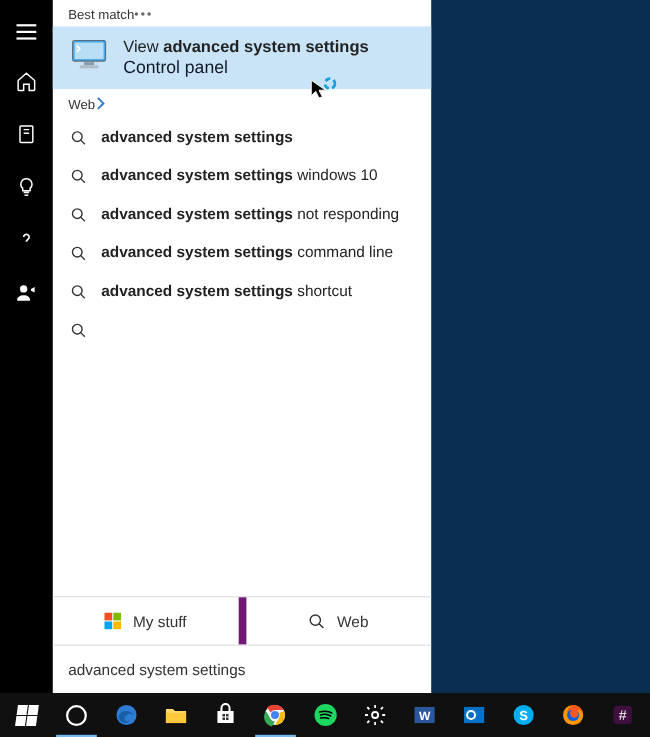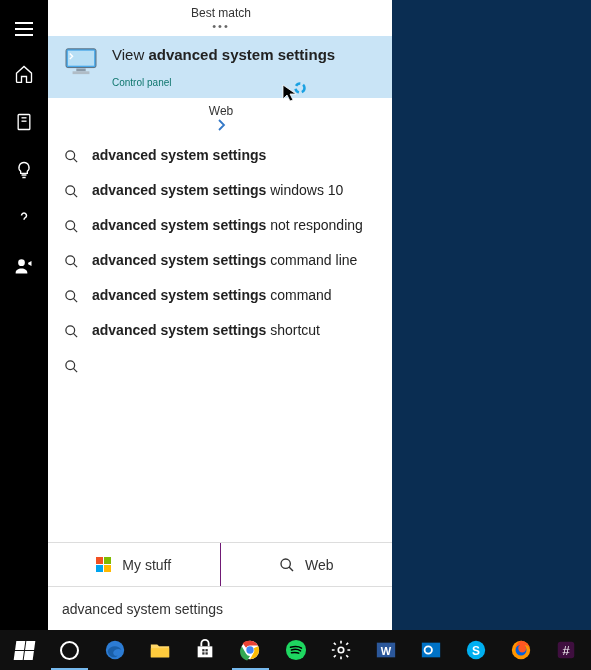--- a/index.html
+++ b/index.html
@@ -17,55 +17,55 @@
     .hamburger { height: 42px; }
     .hamburger .lines { width: 18px; display: flex; flex-direction: column; gap: 4px; }
     .hamburger .lines span { height: 2px; background: #fff; }
     
     .search-pane {
       position: absolute; left: 48px; top: 0; width: 344px; height: 630px;
       background: #fff; display: flex; flex-direction: column;
     }
     
     .section-header {
-      display: flex; align-items: center; justify-content: space-between;
-      padding: 6px 12px 4px 14px; font-size: 12px; color: #333; flex-direction: column;
+      display: flex; align-items: center; 
+      padding: 6px 12px 4px 14px; font-size: 12px; color: #333;
     }
     .section-header .more { color: #666; letter-spacing: 2px; font-size: 11px; cursor: pointer; }
     .section-header .chev { color: #3478c7; font-size: 14px; }
     
     .best-match-item {
       background: #c9e4f6; padding: 10px 14px; display: flex; align-items: flex-start; gap: 12px;
       cursor: pointer; position: relative;
     }
     .monitor-icon {
       width: 38px; height: 30px; display: flex; align-items: center; justify-content: center;
     }
     .monitor-icon svg { width: 38px; height: 30px; }
     .best-match-text .title { font-size: 15px; color: #222; }
     .best-match-text .title .bold { font-weight: 600; }
-    .best-match-text .sub { font-size: 10px; color: #0f766e; margin-top: 14px; }
+    .best-match-text .sub { font-size: 16px; color: #0f172a; margin-top: 2px; }
     .cursor-loading {
       position: absolute; left: 232px; top: 46px; pointer-events: none;
     }
     
     .web-list { flex: 1; overflow: hidden; }
     .web-item {
       display: flex; align-items: flex-start; gap: 13px; padding: 9px 14px 9px 16px;
       cursor: pointer; font-size: 14px; color: #222;
     }
     .web-item .sicon { width: 15px; height: 15px; flex-shrink: 0; margin-top: 2px; }
     .web-item .txt .bold { font-weight: 600; }
     
     .bottom-tabs {
       display: flex; border-top: 1px solid #ddd; height: 44px;
     }
     .btab {
       flex: 1; display: flex; align-items: center; justify-content: center; gap: 10px;
-      cursor: pointer; font-size: 14px; color: #333; border-right: 1px solid #701a75;
+      cursor: pointer; font-size: 14px; color: #333; border-right: 7px solid #701a75;
     }
     .btab:last-child { border-right: none; }
     .btab svg, .btab .winlogo { width: 16px; height: 16px; }
     .winlogo { display: grid; grid-template-columns: 7px 7px; grid-template-rows: 7px 7px; gap: 1px; }
     .winlogo span:nth-child(1){background:#f25022}.winlogo span:nth-child(2){background:#7fba00}
     .winlogo span:nth-child(3){background:#00a4ef}.winlogo span:nth-child(4){background:#ffb900}
     
     .search-input-row {
       height: 44px; border-top: 1px solid #ddd; display: flex; align-items: center; padding: 0 14px;
     }
@@ -188,27 +188,20 @@
           <line x1="21" y1="21" x2="15" y2="15"></line>
         </svg>
         <span class="txt"><span class="bold">advanced system settings</span><span> not responding</span></span>
       </div>
       <div class="web-item">
         <svg class="sicon" viewBox="0 0 24 24" fill="none" stroke="#333" stroke-width="2">
           <circle cx="10" cy="10" r="7"></circle>
           <line x1="21" y1="21" x2="15" y2="15"></line>
         </svg>
         <span class="txt"><span class="bold">advanced system settings</span><span> command line</span></span>
-      </div>
-      <div class="web-item">
-        <svg class="sicon" viewBox="0 0 24 24" fill="none" stroke="#333" stroke-width="2">
-          <circle cx="10" cy="10" r="7"></circle>
-          <line x1="21" y1="21" x2="15" y2="15"></line>
-        </svg>
-        <span class="txt"><span class="bold">advanced system settings</span><span> command</span></span>
       </div>
       <div class="web-item">
         <svg class="sicon" viewBox="0 0 24 24" fill="none" stroke="#333" stroke-width="2">
           <circle cx="10" cy="10" r="7"></circle>
           <line x1="21" y1="21" x2="15" y2="15"></line>
         </svg>
         <span class="txt"><span class="bold">advanced system settings</span><span> shortcut</span></span>
       </div>
       <div class="web-item">
         <svg class="sicon" viewBox="0 0 24 24" fill="none" stroke="#333" stroke-width="2">

